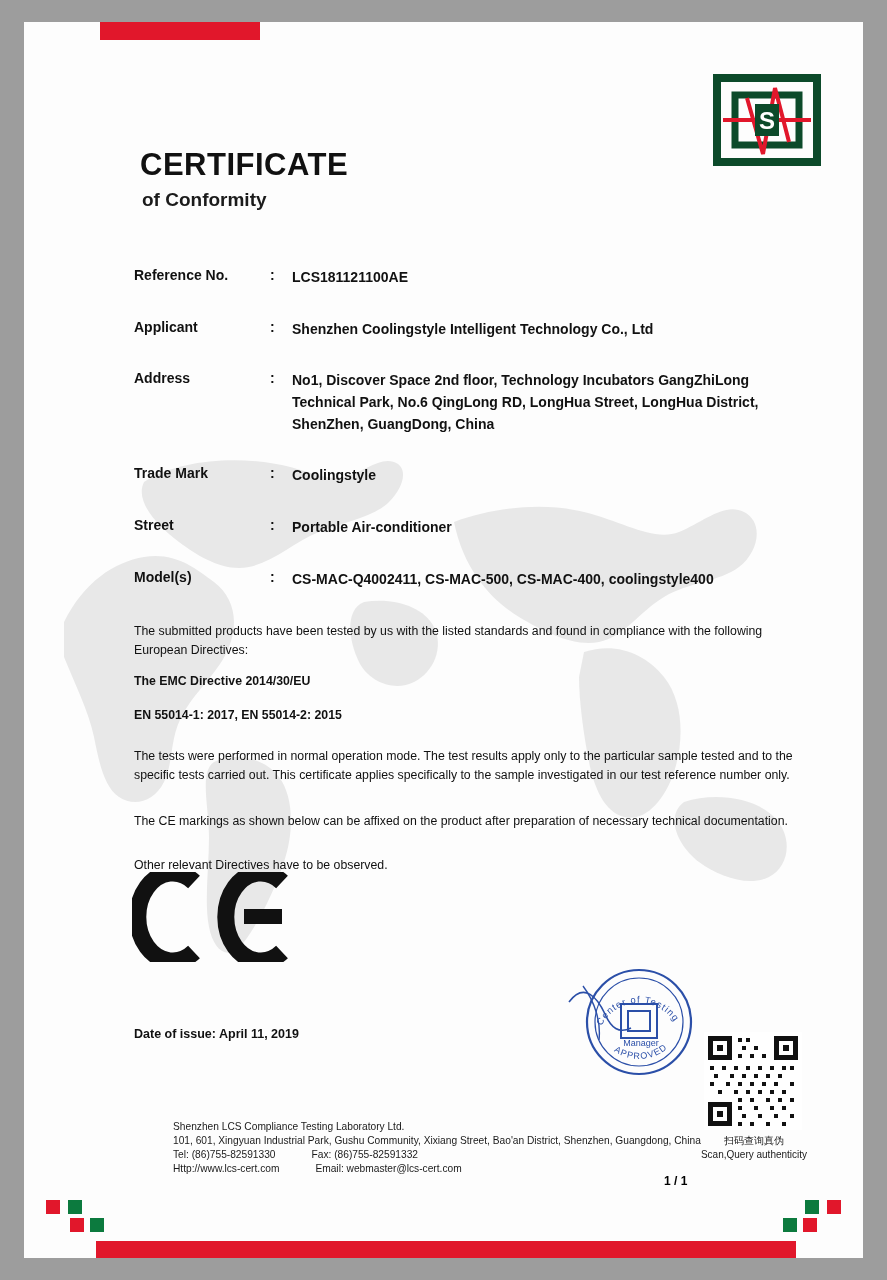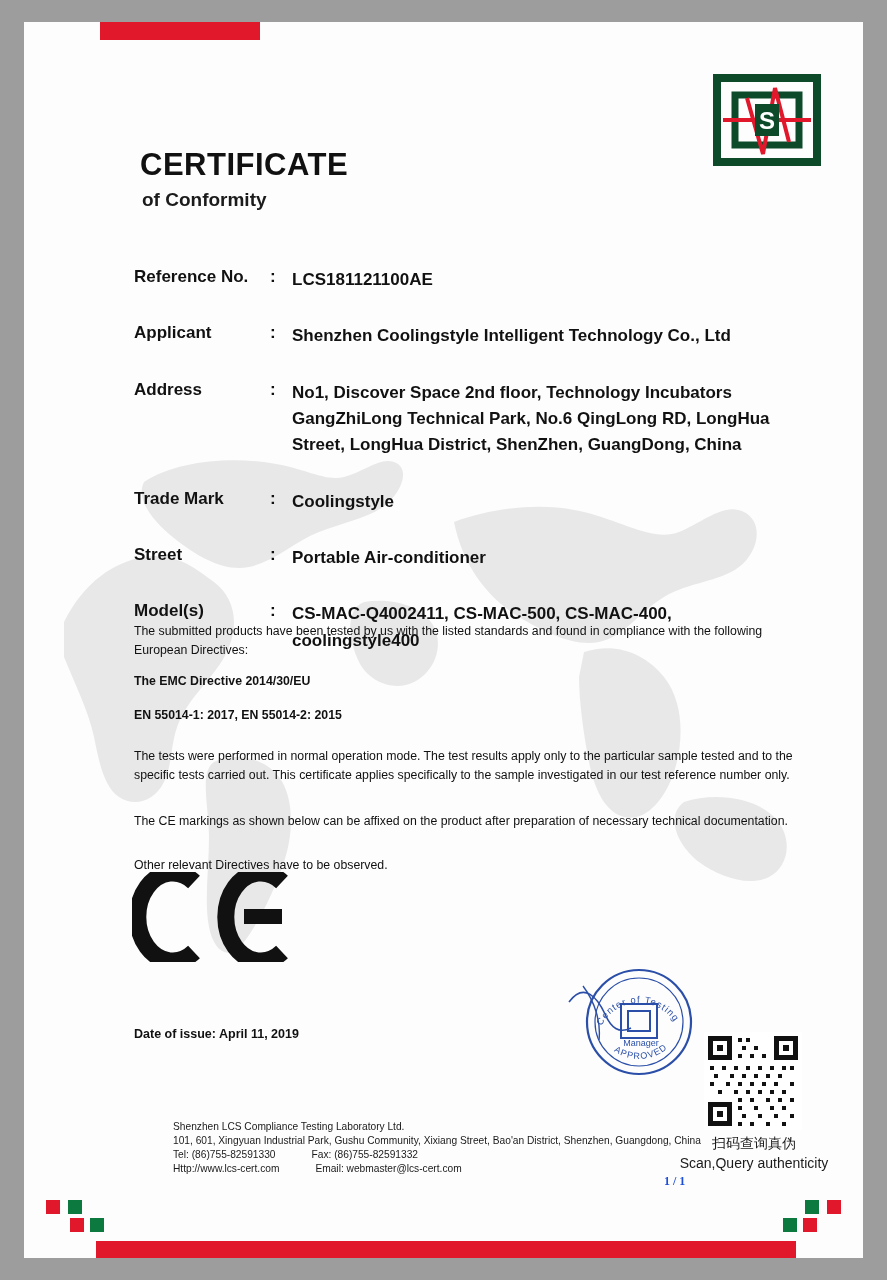--- a/index.html
+++ b/index.html
@@ -99,21 +99,21 @@
     font-size: 19px;
     font-weight: bold;
     color: #1b1b1b;
   }
 
   .fields {
     position: absolute;
     left: 110px;
     top: 245px;
     width: 660px;
-    font-size: 17px;
+    font-size: 14px;
     color: #111;
   }
   .field-row {
     display: flex;
     margin-bottom: 30px;
     align-items: flex-start;
   }
   .field-label {
     width: 136px;
     font-weight: bold;
@@ -170,22 +170,21 @@
   .footer-contact {
     display: flex;
     gap: 36px;
   }
   .page-num {
     position: absolute;
     left: 640px;
     top: 1152px;
     font-size: 12px;
     font-weight: bold;
-    color: #1d4ed8;
-    font-family: Liberation Serif, serif;
+    color: #000000;
   }
 
   .stamp {
     position: absolute;
     left: 525px;
     top: 940px;
     width: 180px;
     height: 120px;
   }
   .qr {
@@ -194,21 +193,21 @@
     top: 1010px;
     width: 98px;
     height: 98px;
   }
   .qr-caption {
     position: absolute;
     left: 655px;
     top: 1112px;
     width: 150px;
     text-align: center;
-    font-size: 14px;
+    font-size: 10px;
     line-height: 1.4;
     color: #1a1a1a;
   }
 </style>
 </head>
 <body>
 
 <div class="page">
   <div class="scan-border"></div>
 

